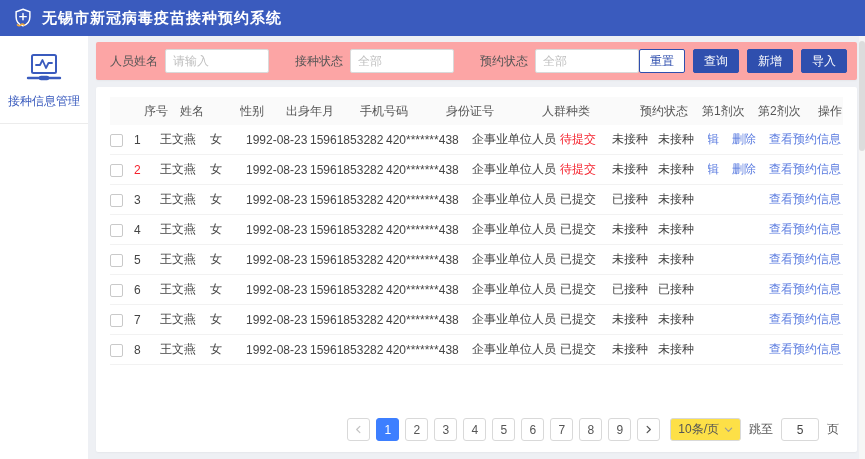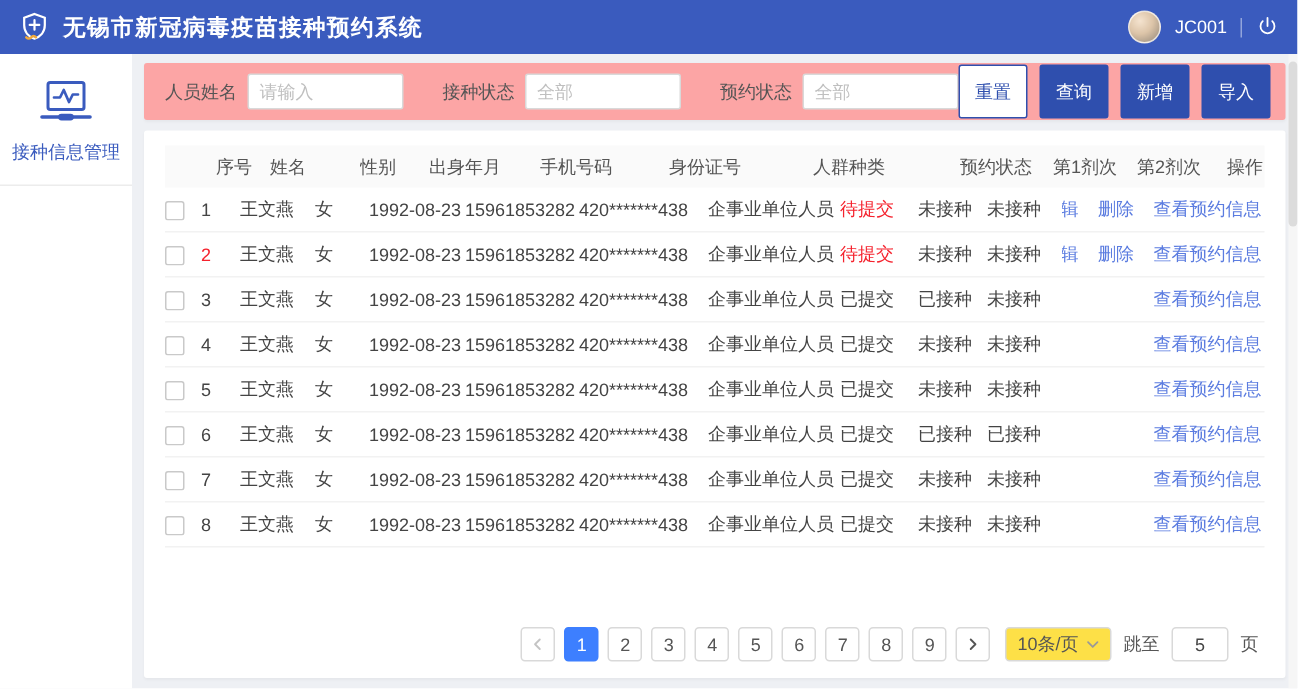--- a/index.html
+++ b/index.html
@@ -28,21 +28,21 @@
   .main { flex:1; min-width:0; padding:6px 8px 7px; display:flex; flex-direction:column; gap:7px; }
 
   
   .filter-card { background:#fca5a5; border-radius:2px; height:38px; flex:0 0 38px; display:flex; align-items:center; justify-content:flex-end; padding:0 10px; box-shadow:0 1px 2px rgba(0,0,0,.04); }
   .filter-fields { display:flex; align-items:center; gap:26px; }
   .field { display:flex; align-items:center; gap:7px; }
   .field label { color:#555; white-space:nowrap; }
   .field input { width:104px; height:24px; border:1px solid #d9d9d9; border-radius:2px; padding:0 7px; font-size:12px; color:#444; outline:none; }
   .field input::placeholder { color:#bfbfbf; }
   .filter-buttons { display:flex; align-items:center; gap:8px; }
-  .btn { height:36px; padding:0 10px; font-size:12px; border-radius:2px; cursor:pointer; white-space:nowrap; }
+  .btn { height:24px; padding:0 10px; font-size:12px; border-radius:2px; cursor:pointer; white-space:nowrap; }
   .btn-primary { background:var(--button,#2f4fae); border:1px solid var(--button,#2f4fae); color:#fff; }
   .btn-outline { background:#fff; border:1px solid var(--button,#2f4fae); color:var(--button,#2f4fae); }
 
   
   .content-card { background:#fff; border-radius:2px; flex:1; min-height:0; padding:10px 14px 8px; display:flex; flex-direction:column; box-shadow:0 1px 2px rgba(0,0,0,.04); }
   .company-name { font-size:15px; font-weight:bold; color:#333; letter-spacing:.5px; margin:2px 0 7px; }
   .summary { color:#999; margin-bottom:9px; }
   .num-blue { color:var(--count_blue,#3a66d1); }
   .num-red { color:var(--danger,#f5222d); }
 
@@ -79,31 +79,20 @@
   <header class="top-header">
     <div class="brand">
       <span class="logo">
         <svg width="22" height="22" viewBox="0 0 24 24" fill="none">
           <path d="M12 2.5l7.5 2.8v5.5c0 4.8-3.2 8.3-7.5 9.7-4.3-1.4-7.5-4.9-7.5-9.7V5.3L12 2.5z" stroke="#fff" stroke-width="1.6"></path>
           <path d="M12 7v7M8.5 10.5h7" stroke="#fff" stroke-width="1.6" stroke-linecap="round"></path>
           <path d="M6 19.5c1.2 1.2 2.4 1.2 3.6 0s2.4-1.2 3.4 0" stroke="#f2a93b" stroke-width="1.8" stroke-linecap="round"></path>
         </svg>
       </span>
       <span class="app-title">无锡市新冠病毒疫苗接种预约系统</span>
-    </div>
-    <div class="header-right">
-      <span class="avatar"></span>
-      <span class="username">JC001</span>
-      <span class="header-divider"></span>
-      <span class="power-btn">
-        <svg width="16" height="16" viewBox="0 0 24 24" fill="none">
-          <path d="M12 3v8" stroke="#fff" stroke-width="1.8" stroke-linecap="round"></path>
-          <path d="M7.2 6.2a7 7 0 1 0 9.6 0" stroke="#fff" stroke-width="1.8" stroke-linecap="round"></path>
-        </svg>
-      </span>
     </div>
   </header>
 
   <div class="body-row">
 
     <aside class="sidebar">
       <div class="side-item">
         <span class="side-icon">
           <svg width="38" height="32" viewBox="0 0 38 32" fill="none">
             <rect x="7" y="3" width="24" height="18" rx="1.5" stroke="#3a5bbe" stroke-width="2"></rect>

